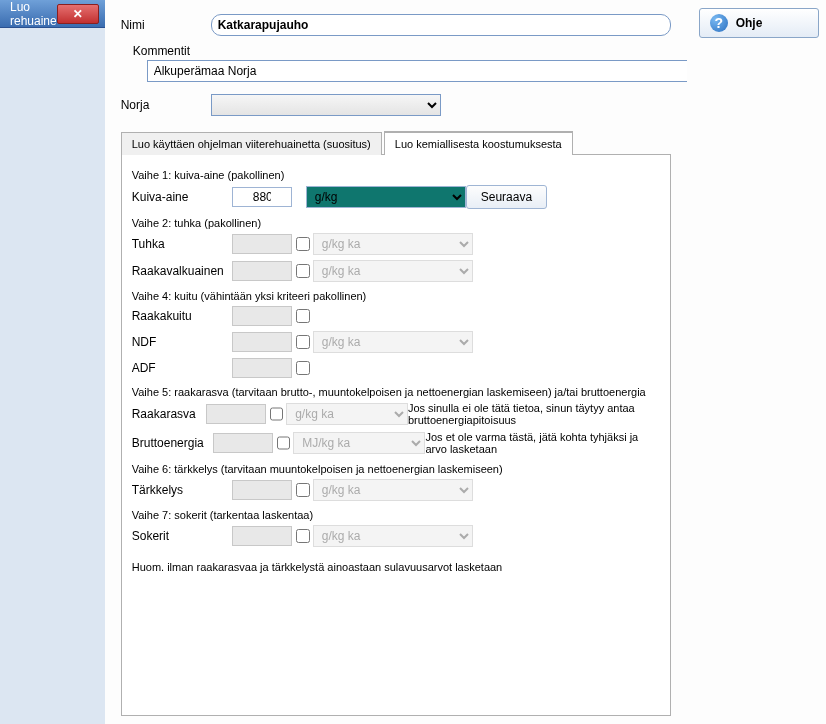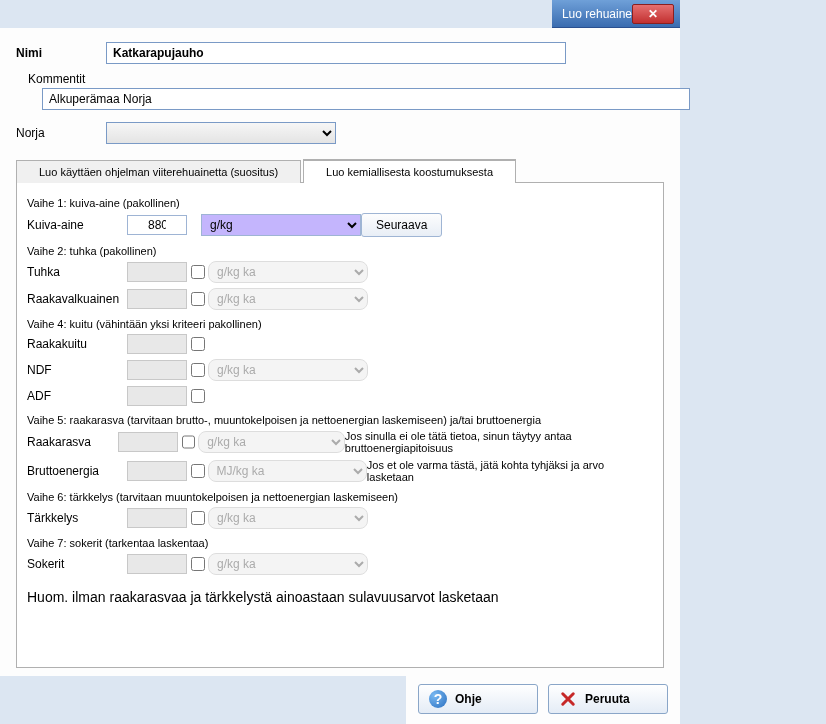--- a/index.html
+++ b/index.html
@@ -10,22 +10,21 @@
     color: #000;
     background: #dce6f2;
     width: 826px;
     height: 724px;
     overflow: hidden;
   }
   .window {
     width: 680px;
     height: 724px;
     display: flex;
-    flex-direction: column;
-    align-items: flex-end;
+    flex-direction: row;
   }
   .titlebar {
     height: 28px;
     background: linear-gradient(to bottom, #6fa0d8, #3a6cb0);
     border-bottom: 1px solid #2a5090;
     display: flex;
     align-items: center;
     padding: 0 6px 0 10px;
     color: #fff;
   }
@@ -45,21 +44,21 @@
     background: #fdfdfd;
     display: flex;
     flex-direction: column;
   }
   .row {
     display: flex;
     align-items: center;
     margin-bottom: 8px;
   }
   .row label.lead { width: 90px; }
-  .nimi-label { font-weight: bold; }
+  .nimi-label { font-weight: normal; }
   input[type=text] {
     border: 1px solid #7a9ac6;
     background: #fff;
     font: inherit;
     height: 22px;
     padding: 2px 6px;
   }
   .textarea {
     width: 100%;
     border: 1px solid #3a8bd8;
@@ -79,21 +78,21 @@
     background: linear-gradient(to bottom, #f6f6f6, #e4e4e4);
   }
   .tabs {
     display: flex;
     align-items: flex-end;
     margin-top: 6px;
   }
   .tab {
     border: 1px solid #b0b0b0;
     background: #f0f0f0;
-    padding: 5px 22px;
+    padding: 5px 10px;
     margin-right: 2px;
     border-bottom: none;
     cursor: pointer;
     position: relative;
     top: 1px;
     font-size: 11px;
   }
   .tab.active {
     background: #fff;
     border-top: 2px solid #4a8cda;
@@ -133,47 +132,46 @@
   }
   .cb {
     width: 14px; height: 14px;
   }
   .unit-select {
     width: 160px;
     height: 22px;
     border: 1px solid #9eb4d4;
     font: inherit;
     padding: 0 4px;
-    background: #c4b5fd;
+    background: #0f766e;
   }
   .unit-select.disabled {
     background: #f0f0f0;
     color: #888;
     border-color: #d0d0d0;
-    border-radius: 8px;
   }
   .btn {
     height: 24px;
     padding: 0 14px;
     border: 1px solid #9fb5d4;
     background: linear-gradient(to bottom, #fdfdfd, #e8eef6);
     border-radius: 3px;
     font: inherit;
     cursor: pointer;
   }
   .warning {
     color: #d00000;
     font-size: 11px;
     margin-left: 10px;
   }
   .info {
     font-size: 11px;
     color: #000;
   }
-  .note { font-size: 14px; margin-top: 14px; }
+  .note { font-size: 11px; margin-top: 14px; }
   .button-bar {
     display: flex;
     justify-content: flex-end;
     gap: 10px;
     padding: 8px 12px 10px 12px;
     background: #fdfdfd;
   }
   .main-btn {
     width: 120px;
     height: 30px;
@@ -208,21 +206,21 @@
   <div class="titlebar">
     <span class="title">Luo rehuaine</span>
     <div class="close-btn">
       <span>✕</span>
     </div>
   </div>
 
   <div class="content">
     <div class="row">
       <label class="lead nimi-label">Nimi</label>
-      <input type="text" style="width: 460px; font-weight: bold;" value="Katkarapujauho">
+      <input type="text" style="width: 460px; font-weight: bold; border-radius: 10px;" value="Katkarapujauho">
     </div>
 
     <div style="margin-left:12px;margin-bottom:2px">Kommentit</div>
     <input type="text" class="textarea" value="Alkuperämaa Norja" style="">
 
     <div class="row" style="margin-top:12px">
       <label class="lead">Norja</label>
       <select class="class-select"></select>
     </div>
 

